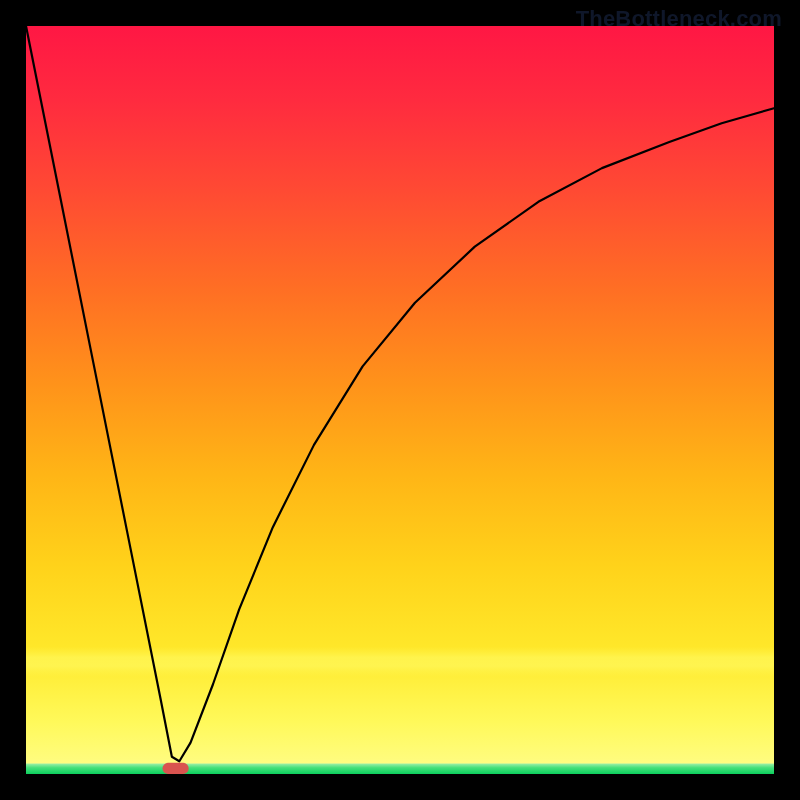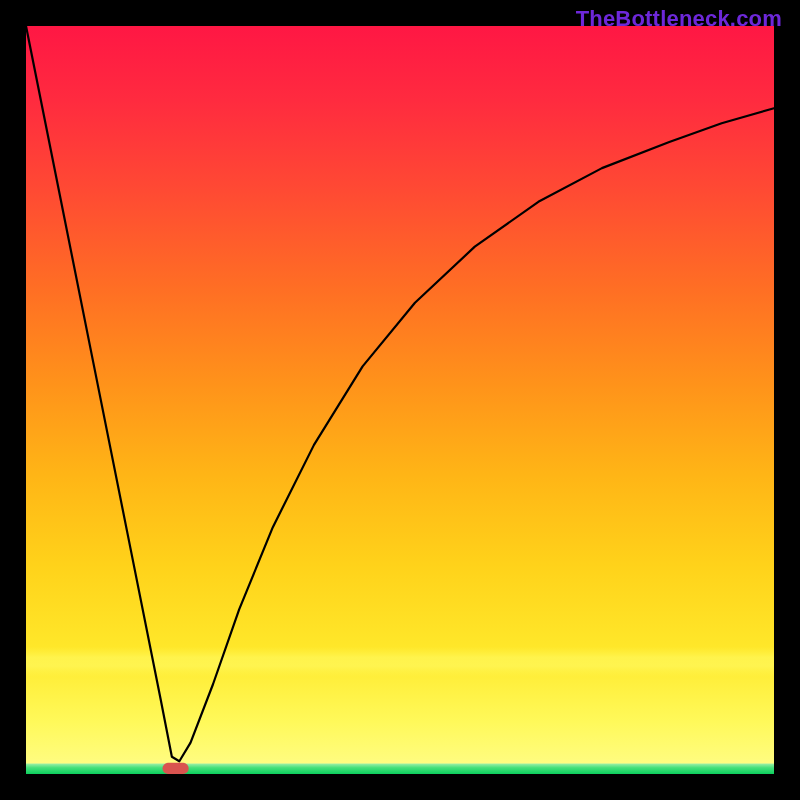--- a/index.html
+++ b/index.html
@@ -16,21 +16,21 @@
     width: 800px;
     height: 800px;
     box-sizing: border-box;
   }
   .watermark {
     position: absolute;
     top: 6px;
     right: 18px;
     font-size: 22px;
     font-weight: 600;
-    color: #6d28d9;
+    color: #0f172a;
     letter-spacing: 0.2px;
     z-index: 10;
   }
   svg {
     display: block;
   }
 </style>
 </head>
 <body>
 

